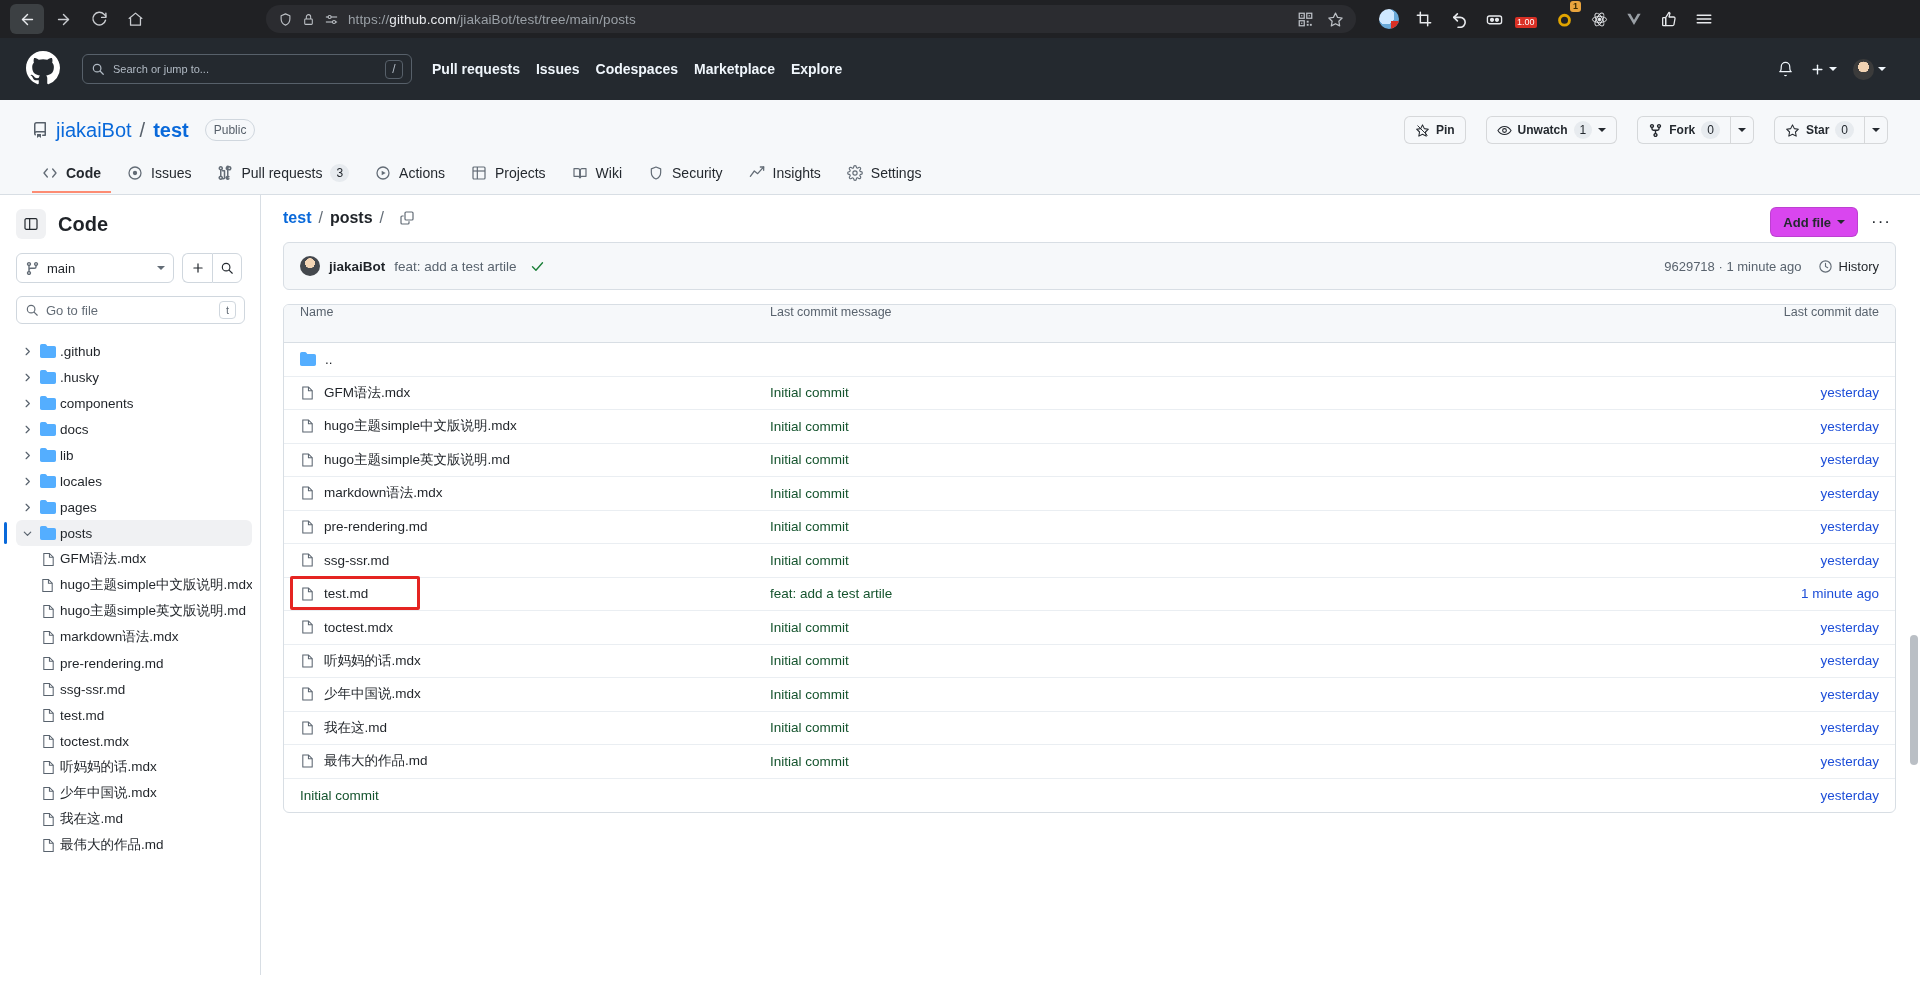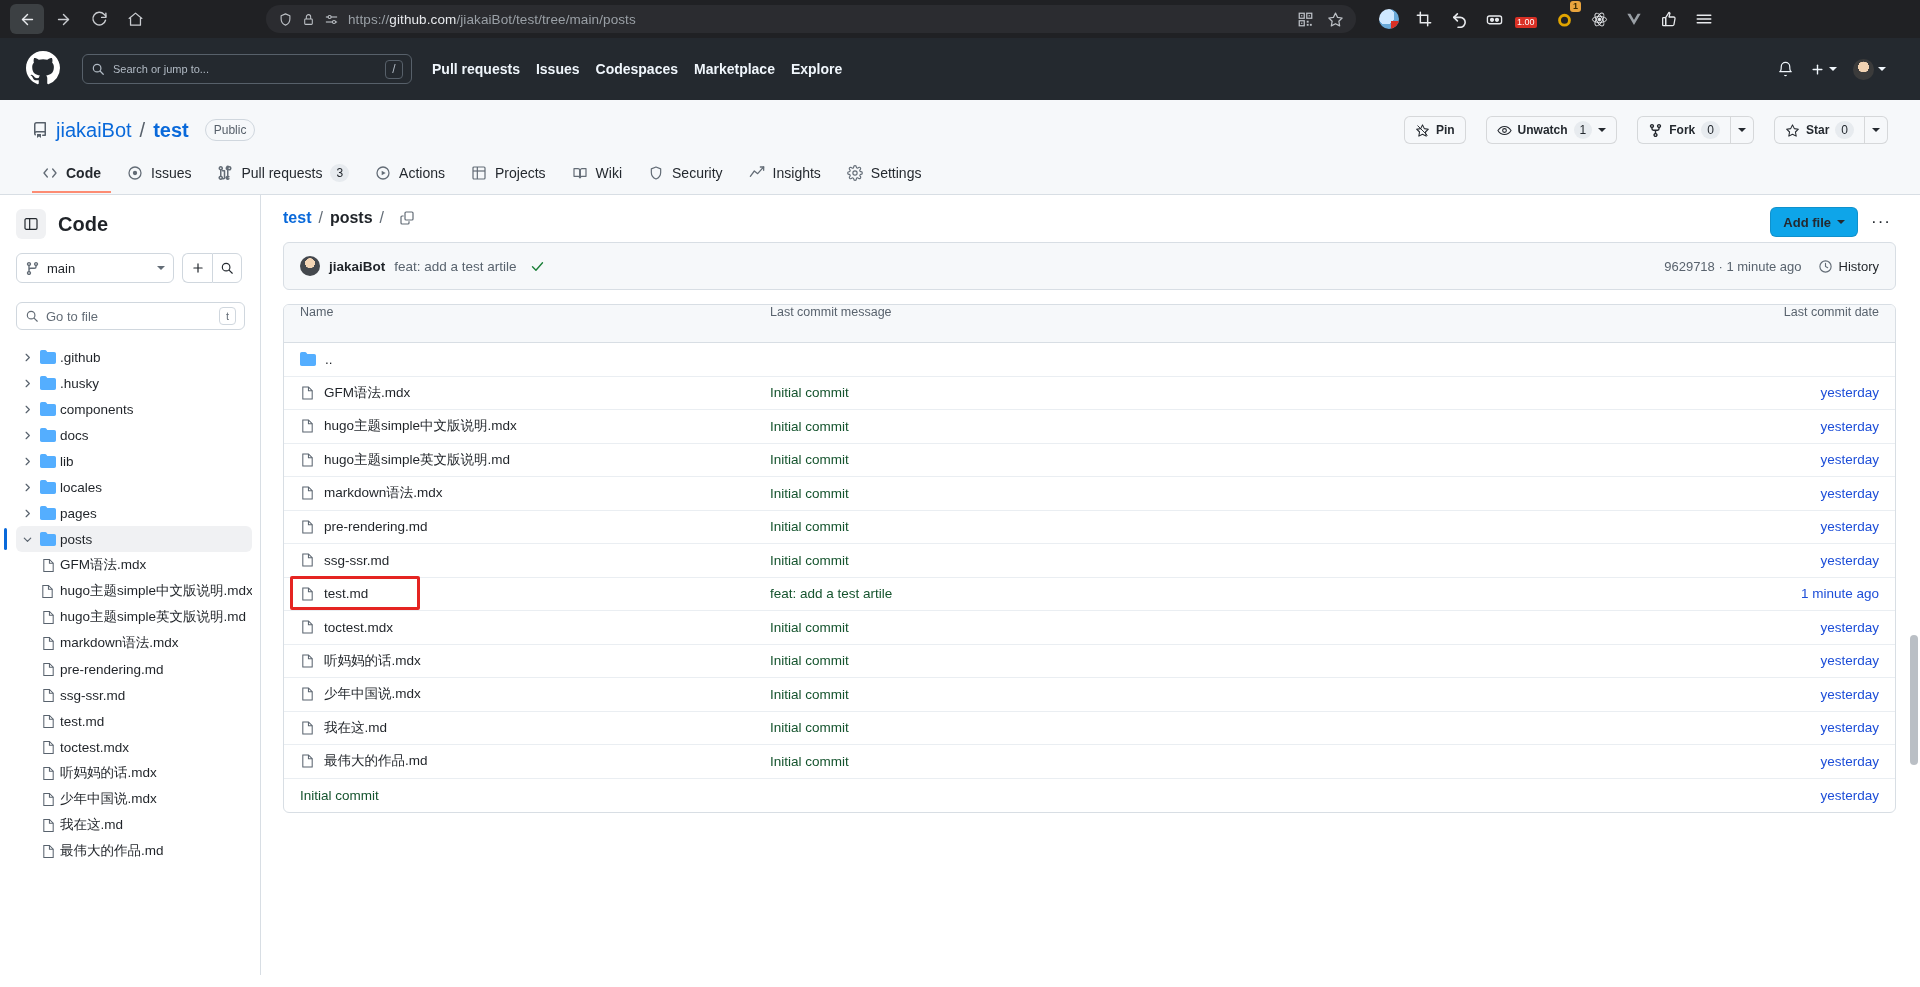--- a/index.html
+++ b/index.html
@@ -170,21 +170,21 @@
     background: #fff;
   }
   .side-head { display: flex; align-items: center; gap: 12px; margin-bottom: 14px; }
   .panel-btn {
     width: 30px; height: 30px; border-radius: 6px;
     background: #f0f1f3;
     display: flex; align-items: center; justify-content: center;
     color: #24292f;
   }
   .side-title { font-size: 20px; font-weight: 600; color: #1f2328; }
-  .branch-row { display: flex; align-items: center; gap: 8px; margin-bottom: 19px; }
+  .branch-row { display: flex; align-items: center; gap: 8px; margin-bottom: 13px; }
   .branch-select {
     width: 158px; height: 30px;
     border: 1px solid #d0d7de; border-radius: 6px;
     display: flex; align-items: center; gap: 7px;
     padding: 0 8px; font-size: 13px; color: #1f2328; font-weight: 500;
   }
   .branch-select .ic { color: #636c76; display: flex; }
   .branch-select .dcaret { margin-left: auto; border-top-color: #636c76; }
   .mini-btn {
     width: 30px; height: 30px;
@@ -225,21 +225,21 @@
 
   
   .content { flex: 1; padding: 14px 24px 0 22px; min-width: 0; position: relative; }
   .crumbs { display: flex; align-items: center; gap: 7px; font-size: 16px; margin-bottom: 15px; }
   .crumbs a { color: #0969da; text-decoration: none; font-weight: 600; }
   .crumbs .cur { color: #1f2328; font-weight: 600; }
   .crumbs .sl { color: #636c76; font-weight: 400; }
   .copy-ico { color: #636c76; margin-left: 8px; display: flex; }
   .addfile-wrap { position: absolute; right: 24px; top: 12px; display: flex; align-items: center; gap: 8px; }
   .btn-primary {
-    height: 30px; background: #0ea5e9; border: 1px solid rgba(31,35,40,.15);
+    height: 30px; background: #d946ef; border: 1px solid rgba(31,35,40,.15);
     border-radius: 6px; font-size: 13px; font-weight: 600; color: #24292f;
     display: flex; align-items: center; gap: 6px; padding: 0 12px;
   }
   .kebab {
     width: 30px; height: 30px; border-radius: 6px;
     display: flex; align-items: center; justify-content: center;
     color: #24292f; font-size: 17px; letter-spacing: 1px;
   }
 
   .commit-box {

